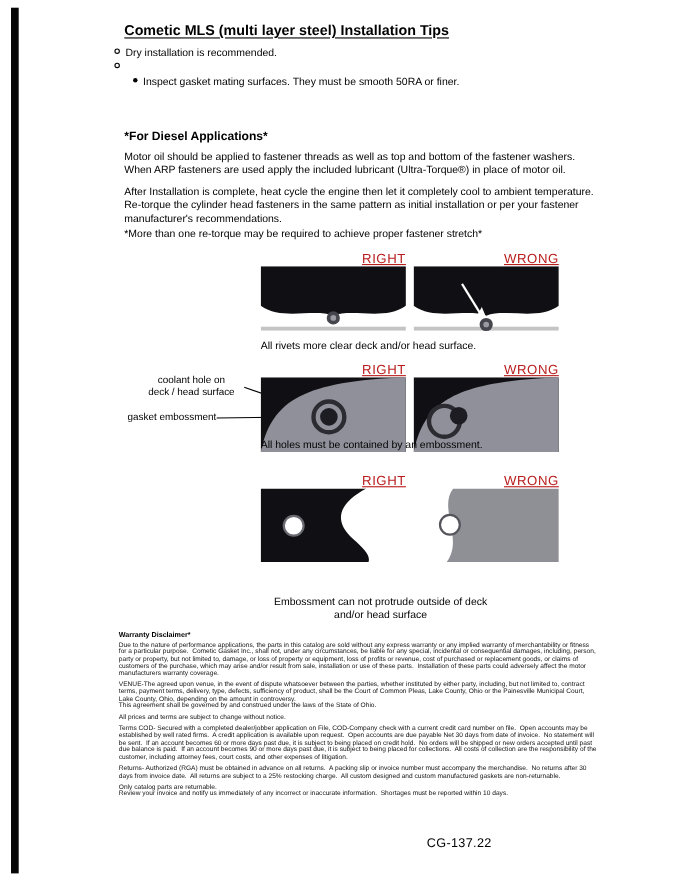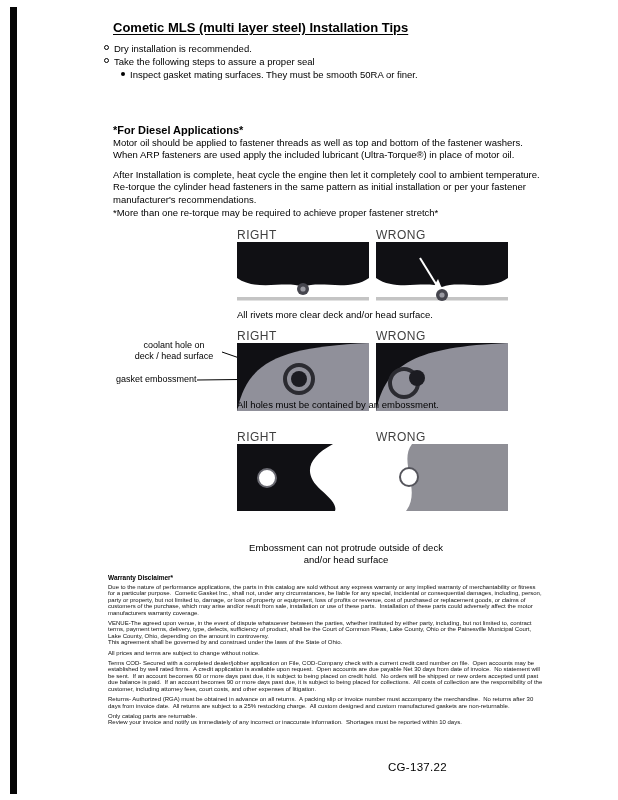--- a/index.html
+++ b/index.html
@@ -19,27 +19,27 @@
            text-decoration: underline; text-underline-offset: 2px; }
 
   .tips { left: 104px; top: 42px; font-size: 9.5px; line-height: 13px; }
   .tip { white-space: nowrap; }
   .tip.l2 { margin-left: 17px; }
   .b-circle { display: inline-block; width: 3px; height: 3px; border: 1px solid #000;
               border-radius: 50%; margin-right: 5px; vertical-align: 2px; }
   .b-dot { display: inline-block; width: 4px; height: 4px; background: #000;
            border-radius: 50%; margin-right: 5px; vertical-align: 2px; }
 
-  .diesel-heading { left: 113px; top: 124px; font-size: 11px; font-weight: bold; }
+  .diesel-heading { left: 113px; top: 118px; font-size: 11px; font-weight: bold; }
   .body-para { left: 113px; width: 432px; font-size: 9.5px; line-height: 12.3px; }
   .p1 { top: 137px; }
   .p2 { top: 169px; }
   .note { top: 207px; width: auto; white-space: nowrap; }
 
-  .col-label { width: 132px; text-align: left; font-size: 12px; color: #404040; letter-spacing: .5px; }
+  .col-label { width: 132px; text-align: right; font-size: 12px; color: #b91c1c; letter-spacing: .5px; text-decoration: underline; }
   .colA { left: 237px; }
   .colB { left: 376px; }
   .lr1 { top: 228px; } .lr2 { top: 329px; } .lr3 { top: 430px; }
   .ir1 { top: 242px; } .ir2 { top: 343px; } .ir3 { top: 444px; }
   .diag { display: block; }
 
   .cap { left: 237px; font-size: 9.5px; line-height: 11.5px; }
   .cap1 { top: 309px; }
   .cap2 { top: 399px; text-align: right; }
   .cap3 { top: 542px; width: 218px; text-align: center; }
@@ -59,21 +59,21 @@
 <body>
 
 <div>
 
   <div class="abs edge-bar"></div>
 
   <div class="abs title">Cometic MLS (multi layer steel) Installation Tips</div>
 
   <div class="abs tips">
     <div class="tip"><span class="b-circle"></span><span>Dry installation is recommended.</span></div>
-    <div class="tip"><span class="b-circle"></span><span>Take the following steps to assure a proper seal</span></div>
+    <div class="tip"><span class="b-circle"></span></div>
     <div class="tip l2"><span class="b-dot"></span><span>Inspect gasket mating surfaces.  They must be smooth 50RA or finer.</span></div>
   </div>
 
   <div class="abs diesel-heading">*For Diesel Applications*</div>
   <div class="abs body-para p1">Motor oil should be applied to fastener threads as well as top and bottom of the fastener washers. When ARP fasteners are used apply the included lubricant (Ultra-Torque®) in place of motor oil.</div>
   <div class="abs body-para p2">After Installation is complete, heat cycle the engine then let it completely cool to ambient temperature. Re-torque the cylinder head fasteners in the same pattern as initial installation or per your fastener manufacturer's recommendations.</div>
   <div class="abs body-para note">*More than one re-torque may be required to achieve proper fastener stretch*</div>
 
   <div class="abs col-label colA lr1">RIGHT</div>
   <div class="abs col-label colB lr1">WRONG</div>

